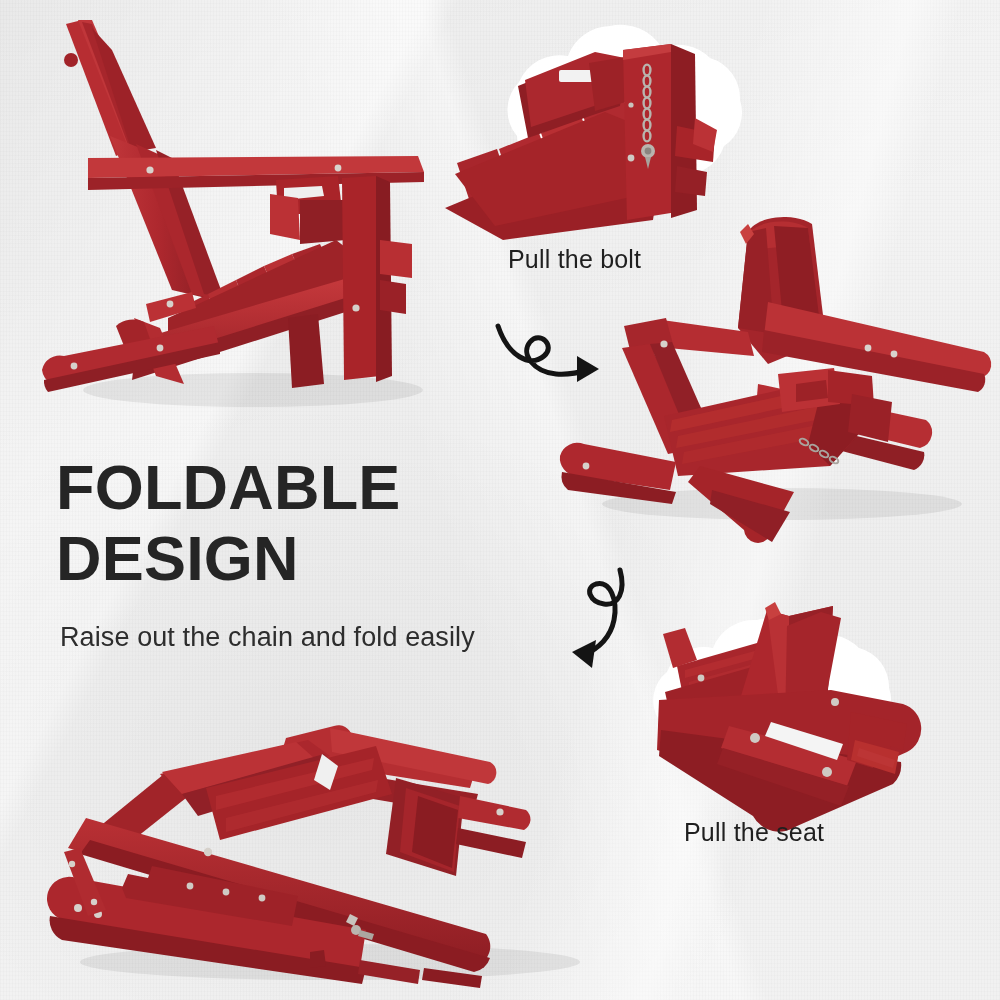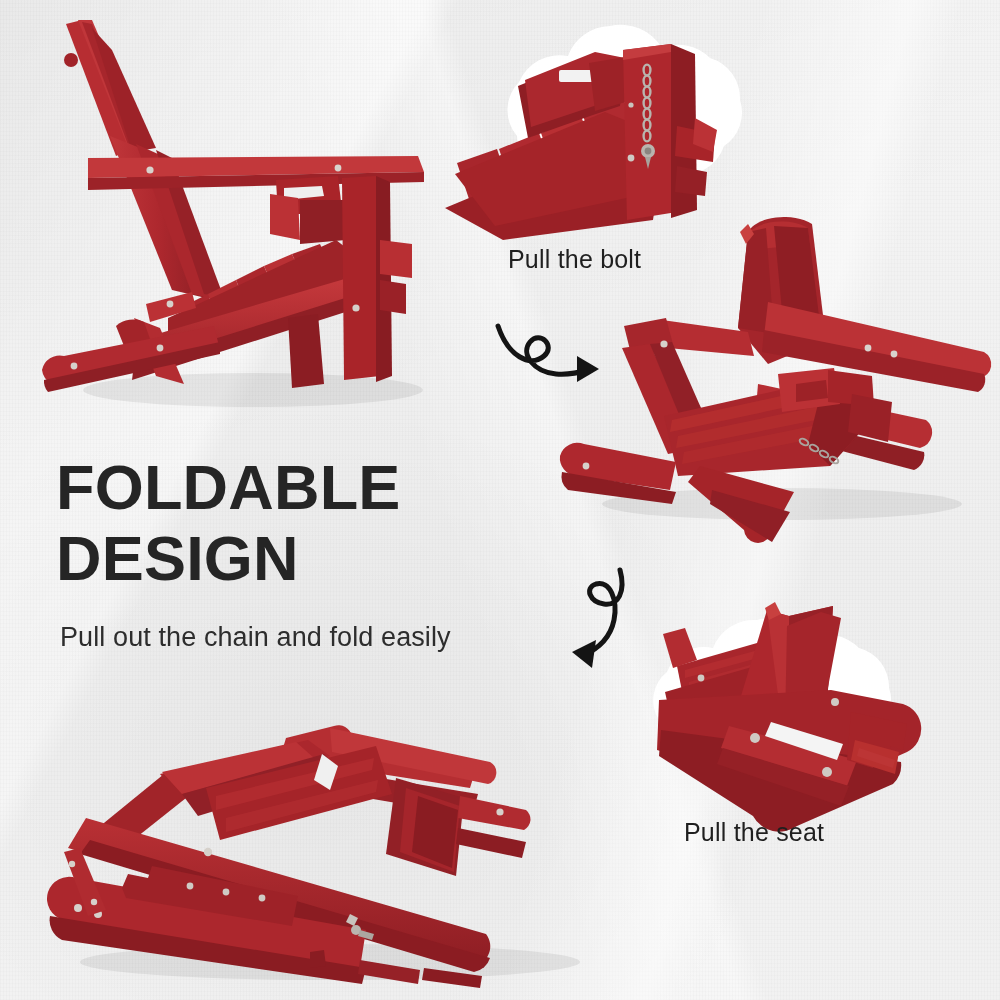--- a/index.html
+++ b/index.html
@@ -327,21 +327,21 @@
                  C 38 34, 32 20, 44 16
                  C 58 12, 66 32, 62 52
                  C 58 72, 44 82, 30 88"></path>
       </g>
       <path d="M44 72 l-24 12 l20 16 z" fill="#141414"></path>
     </svg>
   </div>
 
   <div class="headline">FOLDABLE
 DESIGN</div>
-  <div class="subhead">Pull out the chain and fold easily</div>
+  <div class="subhead">Raise out the chain and fold easily</div>
 
   <div class="layer" style="left:615px;top:600px;z-index:4;">
     <svg width="350" height="215" viewBox="0 0 350 215">
       <g>
         <path d="M44 120
                  a36 36 0 0 1 8 -48
                  a40 40 0 0 1 46 -24
                  a44 44 0 0 1 44 -28
                  a46 46 0 0 1 52 20
                  a42 42 0 0 1 50 8

